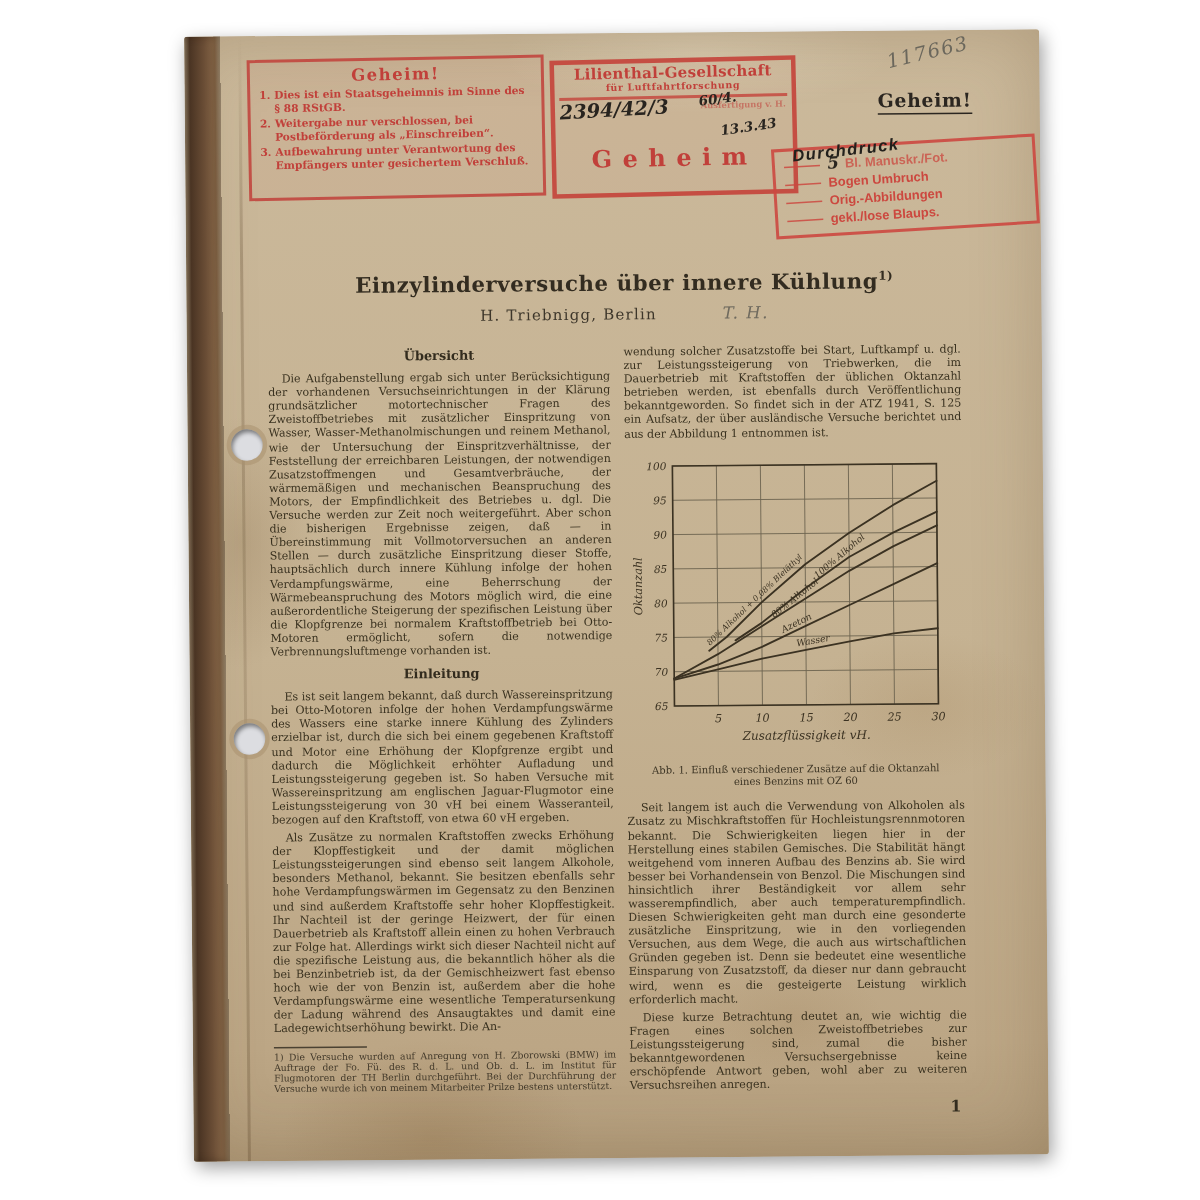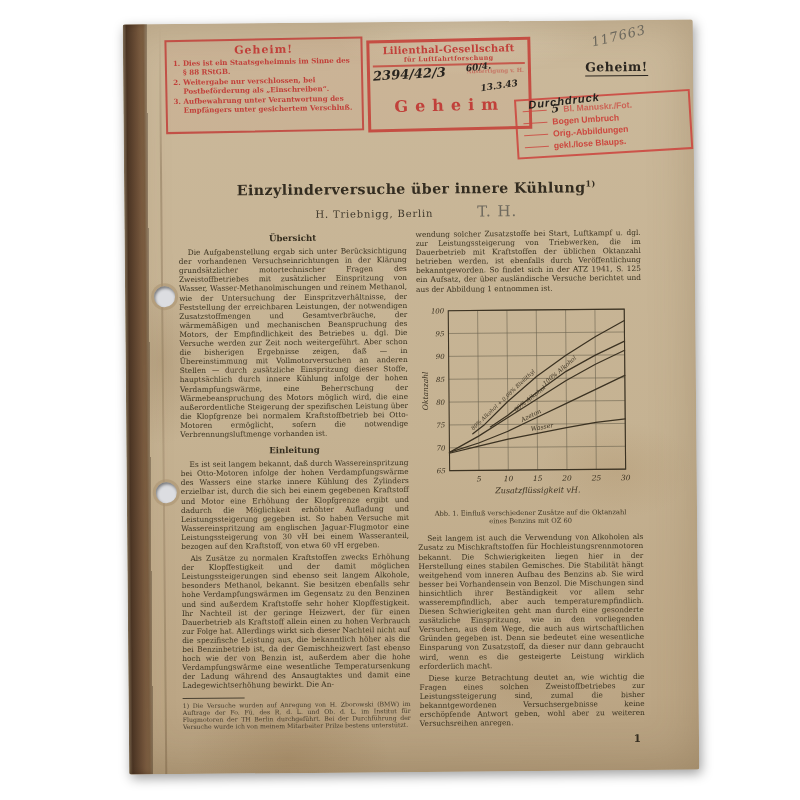--- a/index.html
+++ b/index.html
@@ -59,21 +59,21 @@
   .prod-over{position:relative;opacity:.75;}
   .prod-hand{position:absolute;left:12px;top:-4px;font-size:11px;font-weight:bold;
     font-style:italic;color:#22201c;transform:rotate(-3deg);letter-spacing:1px;opacity:1;}
 
   
   .doc-title{position:absolute;left:24px;right:10px;top:158px;text-align:center;
     font-size:14.2px;font-weight:bold;color:#332c20;letter-spacing:.4px;}
   .doc-title sup{font-size:8px;}
   .doc-author{position:absolute;left:24px;right:10px;top:181px;text-align:center;
     font-size:10px;color:#3d362a;letter-spacing:.8px;}
-  .doc-author .annot{color:#6f6a5e;font-size:15px;letter-spacing:1px;margin-left:40px;}
+  .doc-author .annot{color:#6f6a5e;font-style:italic;font-size:11px;letter-spacing:1px;margin-left:40px;}
 
   
   .columns{position:absolute;left:54px;top:208px;width:462px;display:flex;gap:9px;}
   .col{color:#39311f;font-size:7.4px;line-height:9.1px;text-align:justify;}
   .col-left{width:228px;}
   .col-right{width:225px;}
   .sec-head{text-align:center;font-weight:bold;font-size:8.6px;margin:3px 0 4px 0;color:#332c1e;}
   .col p{margin:0 0 3px 0;}
   .col p.ind{text-indent:9px;}
   .footnote{margin-top:7px;font-size:6.2px;line-height:7.3px;color:#42392a;}

